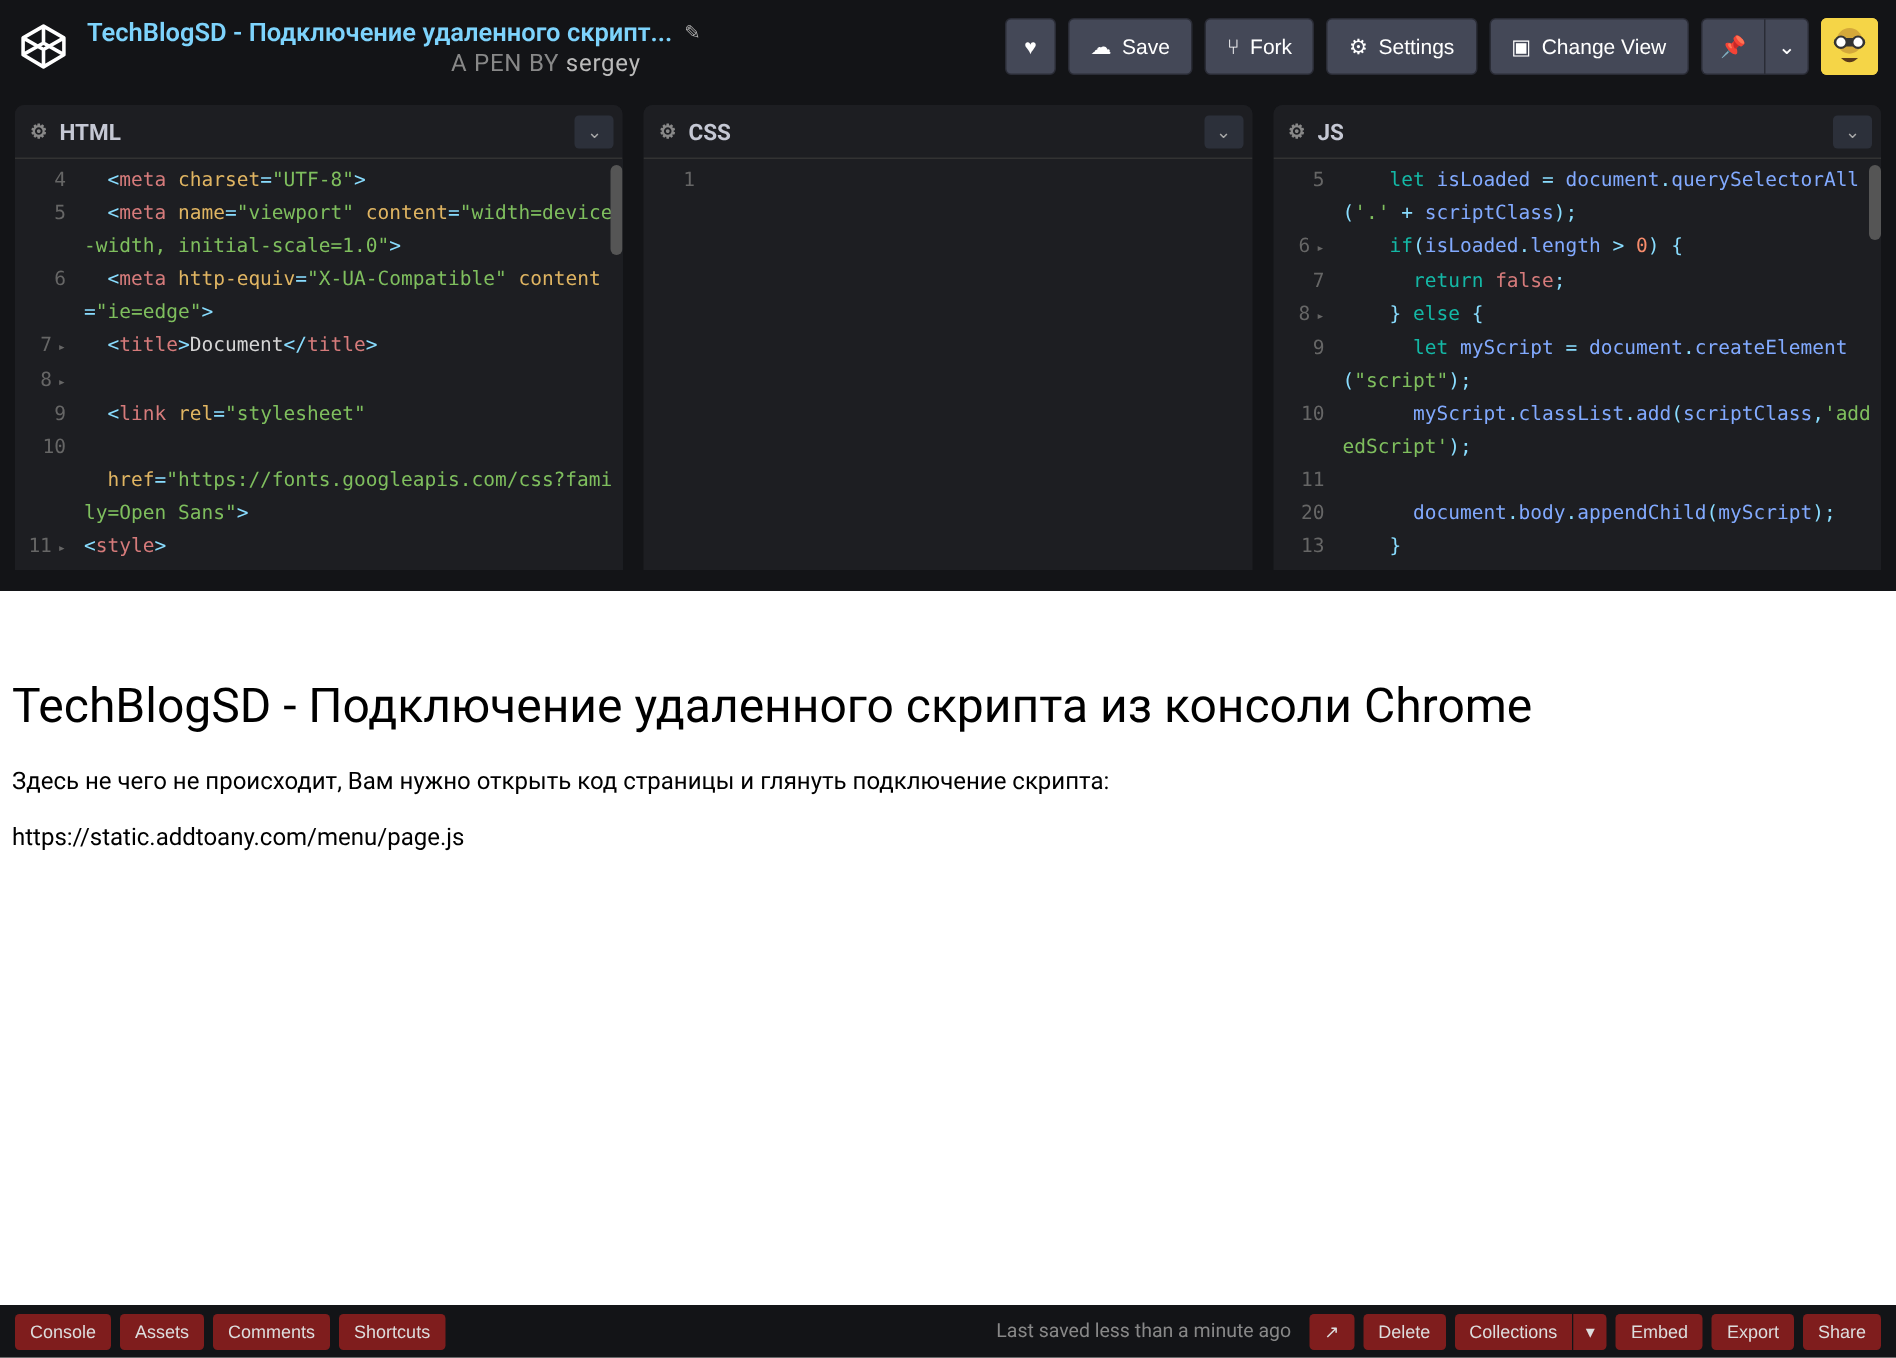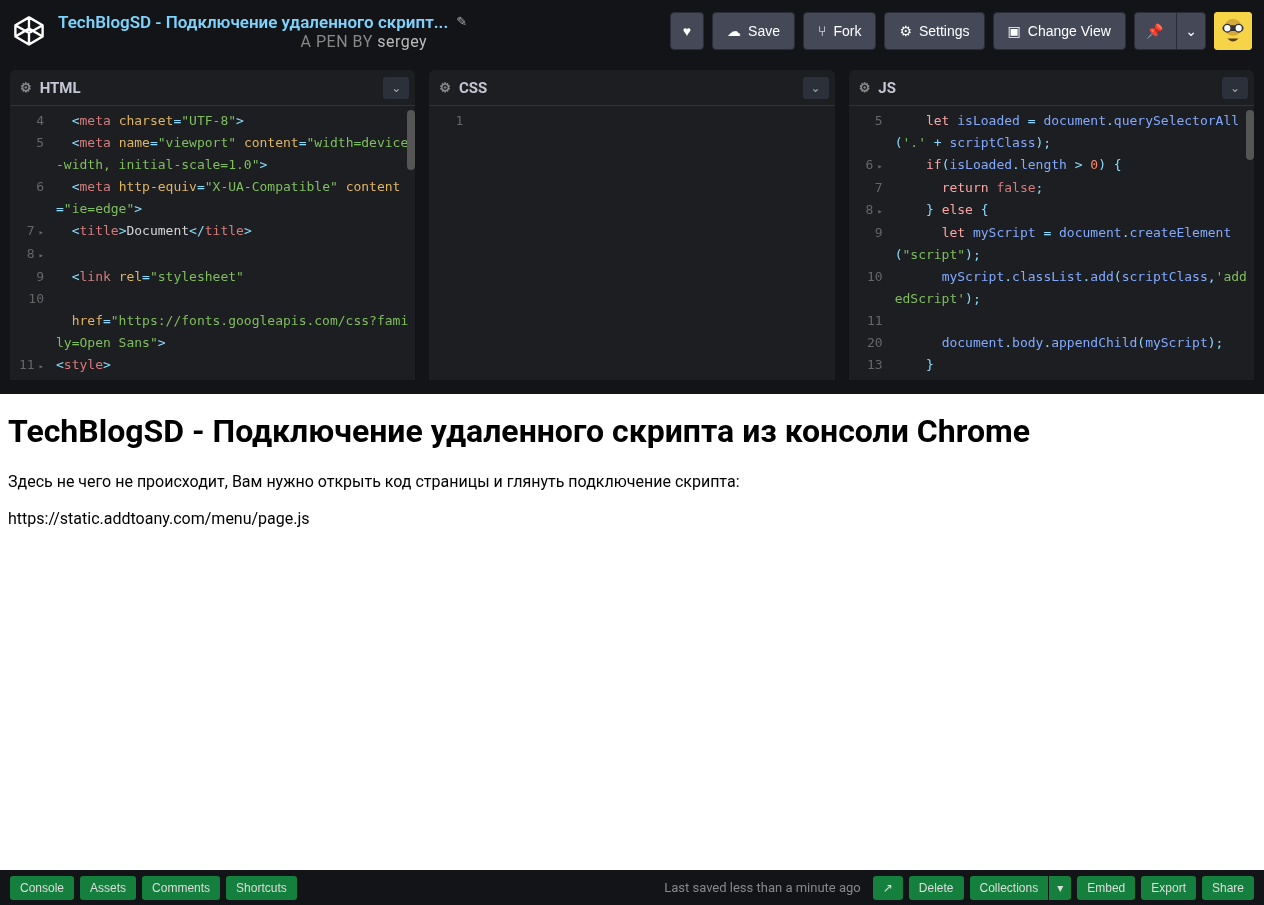--- a/index.html
+++ b/index.html
@@ -29,36 +29,36 @@
 .gear-icon { color: #888; font-size: 13px; }
 .chevron-btn { background: #2c303a; color: #aaa; border: none; border-radius: 3px; padding: 4px 8px; cursor: pointer; font-size: 12px; }
 .editor-body { flex: 1; overflow: auto; background: #1d1e22; font-family: "Consolas", "Monaco", monospace; font-size: 13px; line-height: 22px; padding: 4px 0; position: relative; }
 .code-line { display: flex; }
 .gutter { width: 46px; text-align: right; padding-right: 12px; color: #666; user-select: none; flex-shrink: 0; }
 .gutter.fold::after { content: "▸"; color: #666; margin-left: 4px; font-size: 9px; }
 .code-content { flex: 1; white-space: pre-wrap; word-break: break-all; color: #c5c8d4; padding-right: 6px; }
 .tok-tag { color: #d67b7b; }
 .tok-attr { color: #e0b562; }
 .tok-str { color: #7fbf5e; }
-.tok-kw { color: #fca5a5; }
+.tok-kw { color: #14b8a6; }
 .tok-var { color: #82aaff; }
 .tok-fn { color: #82aaff; }
 .tok-punc { color: #89ddff; }
 .tok-num { color: #f78c6c; }
 .tok-cmt { color: #676e95; font-style: normal; }
 .tok-txt { color: #d5d5d5; }
 .tok-bool { color: #d67b7b; }
 .scrollbar-indicator { position: absolute; right: 0; width: 8px; background: #555; border-radius: 4px; }
 .divider { height: 14px; background: #131417; }
 .preview { flex: 1; background: #fff; color: #000; padding: 18px 8px; overflow: auto; }
-.preview h1 { font-size: 32px; font-weight: 700; margin-bottom: 22px; }
+.preview h1 { font-size: 32px; font-weight: 400; margin-bottom: 22px; margin-top: 39px; }
 .preview p { font-size: 16px; margin-bottom: 18px; }
 .footer { background: #131417; height: 35px; display: flex; align-items: center; padding: 0 10px; gap: 6px; font-size: 13px; }
 .footer-left { display: flex; gap: 6px; }
-.footer-btn { background: #15803d; color: #ddd; border: none; border-radius: 3px; padding: 5px 10px; font-size: 12px; cursor: pointer; }
+.footer-btn { background: #7f1d1d; color: #ddd; border: none; border-radius: 3px; padding: 5px 10px; font-size: 12px; cursor: pointer; }
 .footer-spacer { flex: 1; }
 .footer-status { color: #888; font-size: 13px; margin-right: 6px; }
 .footer-right { display: flex; gap: 6px; align-items: center; }
 .collections-grp { display: flex; }
 .collections-grp .footer-btn:first-child { border-radius: 3px 0 0 3px; }
 .collections-grp .footer-btn:last-child { border-radius: 0 3px 3px 0; border-left: 1px solid #131417; padding: 5px 8px; }
 </style>
 </head>
 <body>
 

